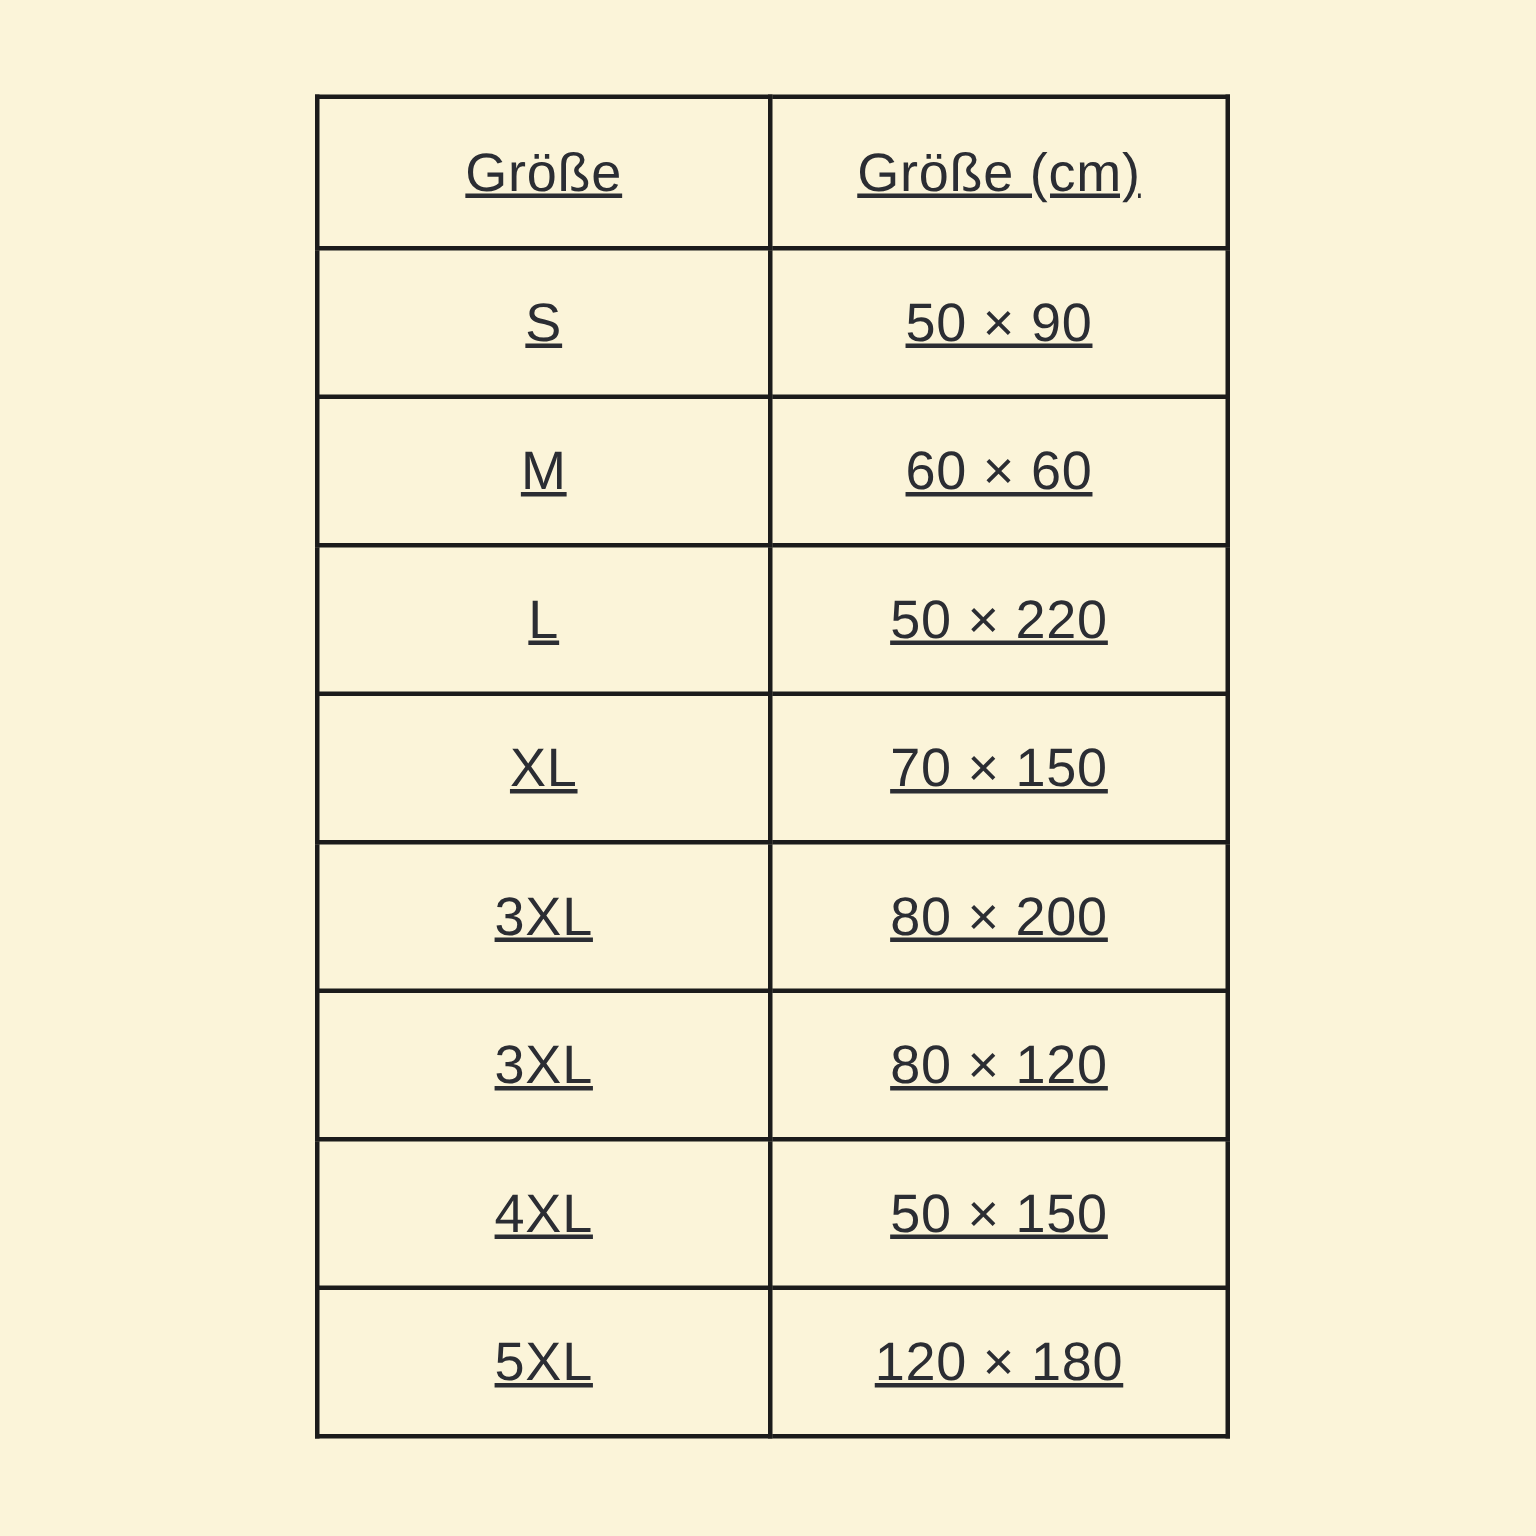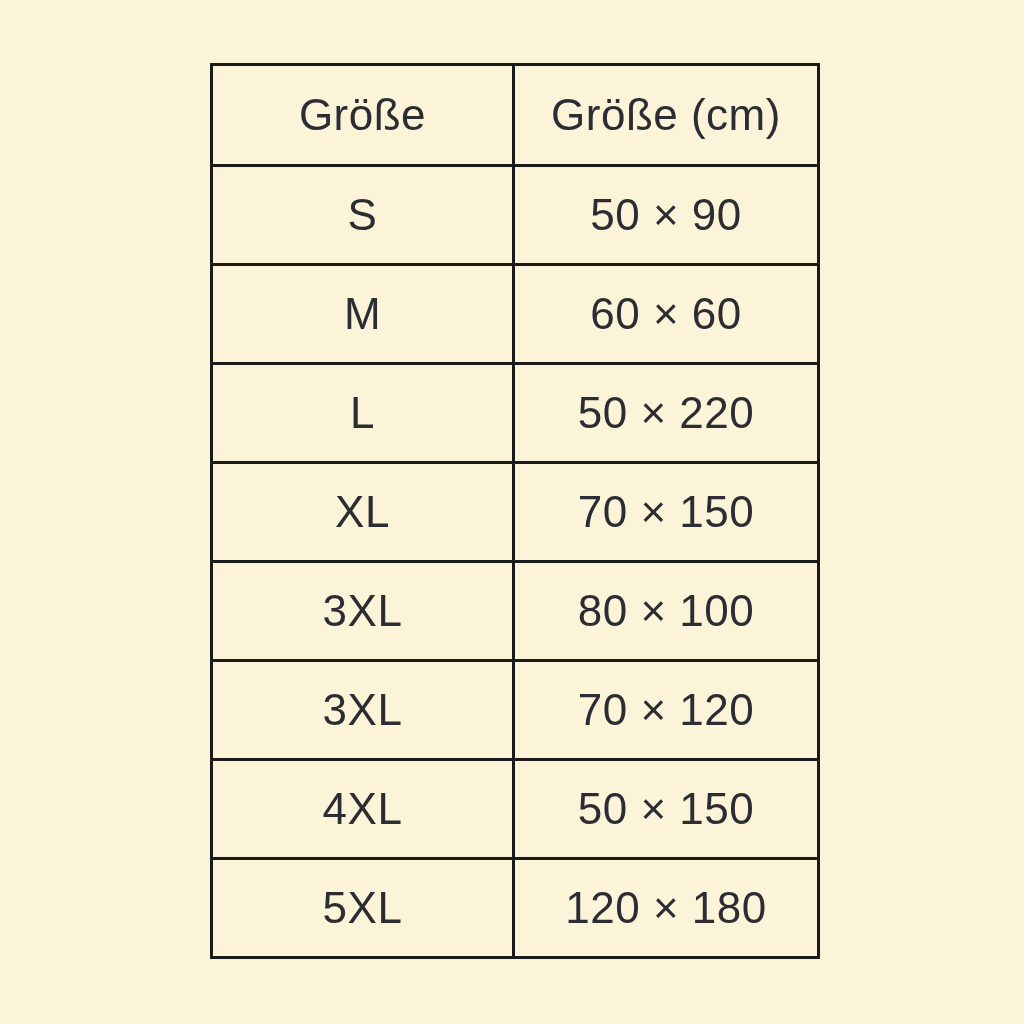--- a/index.html
+++ b/index.html
@@ -20,24 +20,25 @@
     width: 607px;
     border-collapse: collapse;
     table-layout: fixed;
     background: #FBF4D9;
   }
   .size-table th,
   .size-table td {
     border: 3px solid #1B1B1B;
     text-align: center;
     vertical-align: middle;
-    font-size: 44px;
+    font-size: 36px;
     font-weight: 500;
     letter-spacing: 0.5px;
     color: #2B2D33;
+    text-decoration: underline;
   }
   .size-table th {
     height: 101px;
   }
   .size-table td {
     height: 99px;
   }
   .col-size { width: 302px; }
   .col-dims { width: 305px; }
 </style>
@@ -63,25 +64,25 @@
     <tr>
       <td>L</td>
       <td>50 × 220</td>
     </tr>
     <tr>
       <td>XL</td>
       <td>70 × 150</td>
     </tr>
     <tr>
       <td>3XL</td>
-      <td>80 × 100</td>
+      <td>80 × 200</td>
     </tr>
     <tr>
       <td>3XL</td>
-      <td>70 × 120</td>
+      <td>80 × 120</td>
     </tr>
     <tr>
       <td>4XL</td>
       <td>50 × 150</td>
     </tr>
     <tr>
       <td>5XL</td>
       <td>120 × 180</td>
     </tr>
   </tbody>

